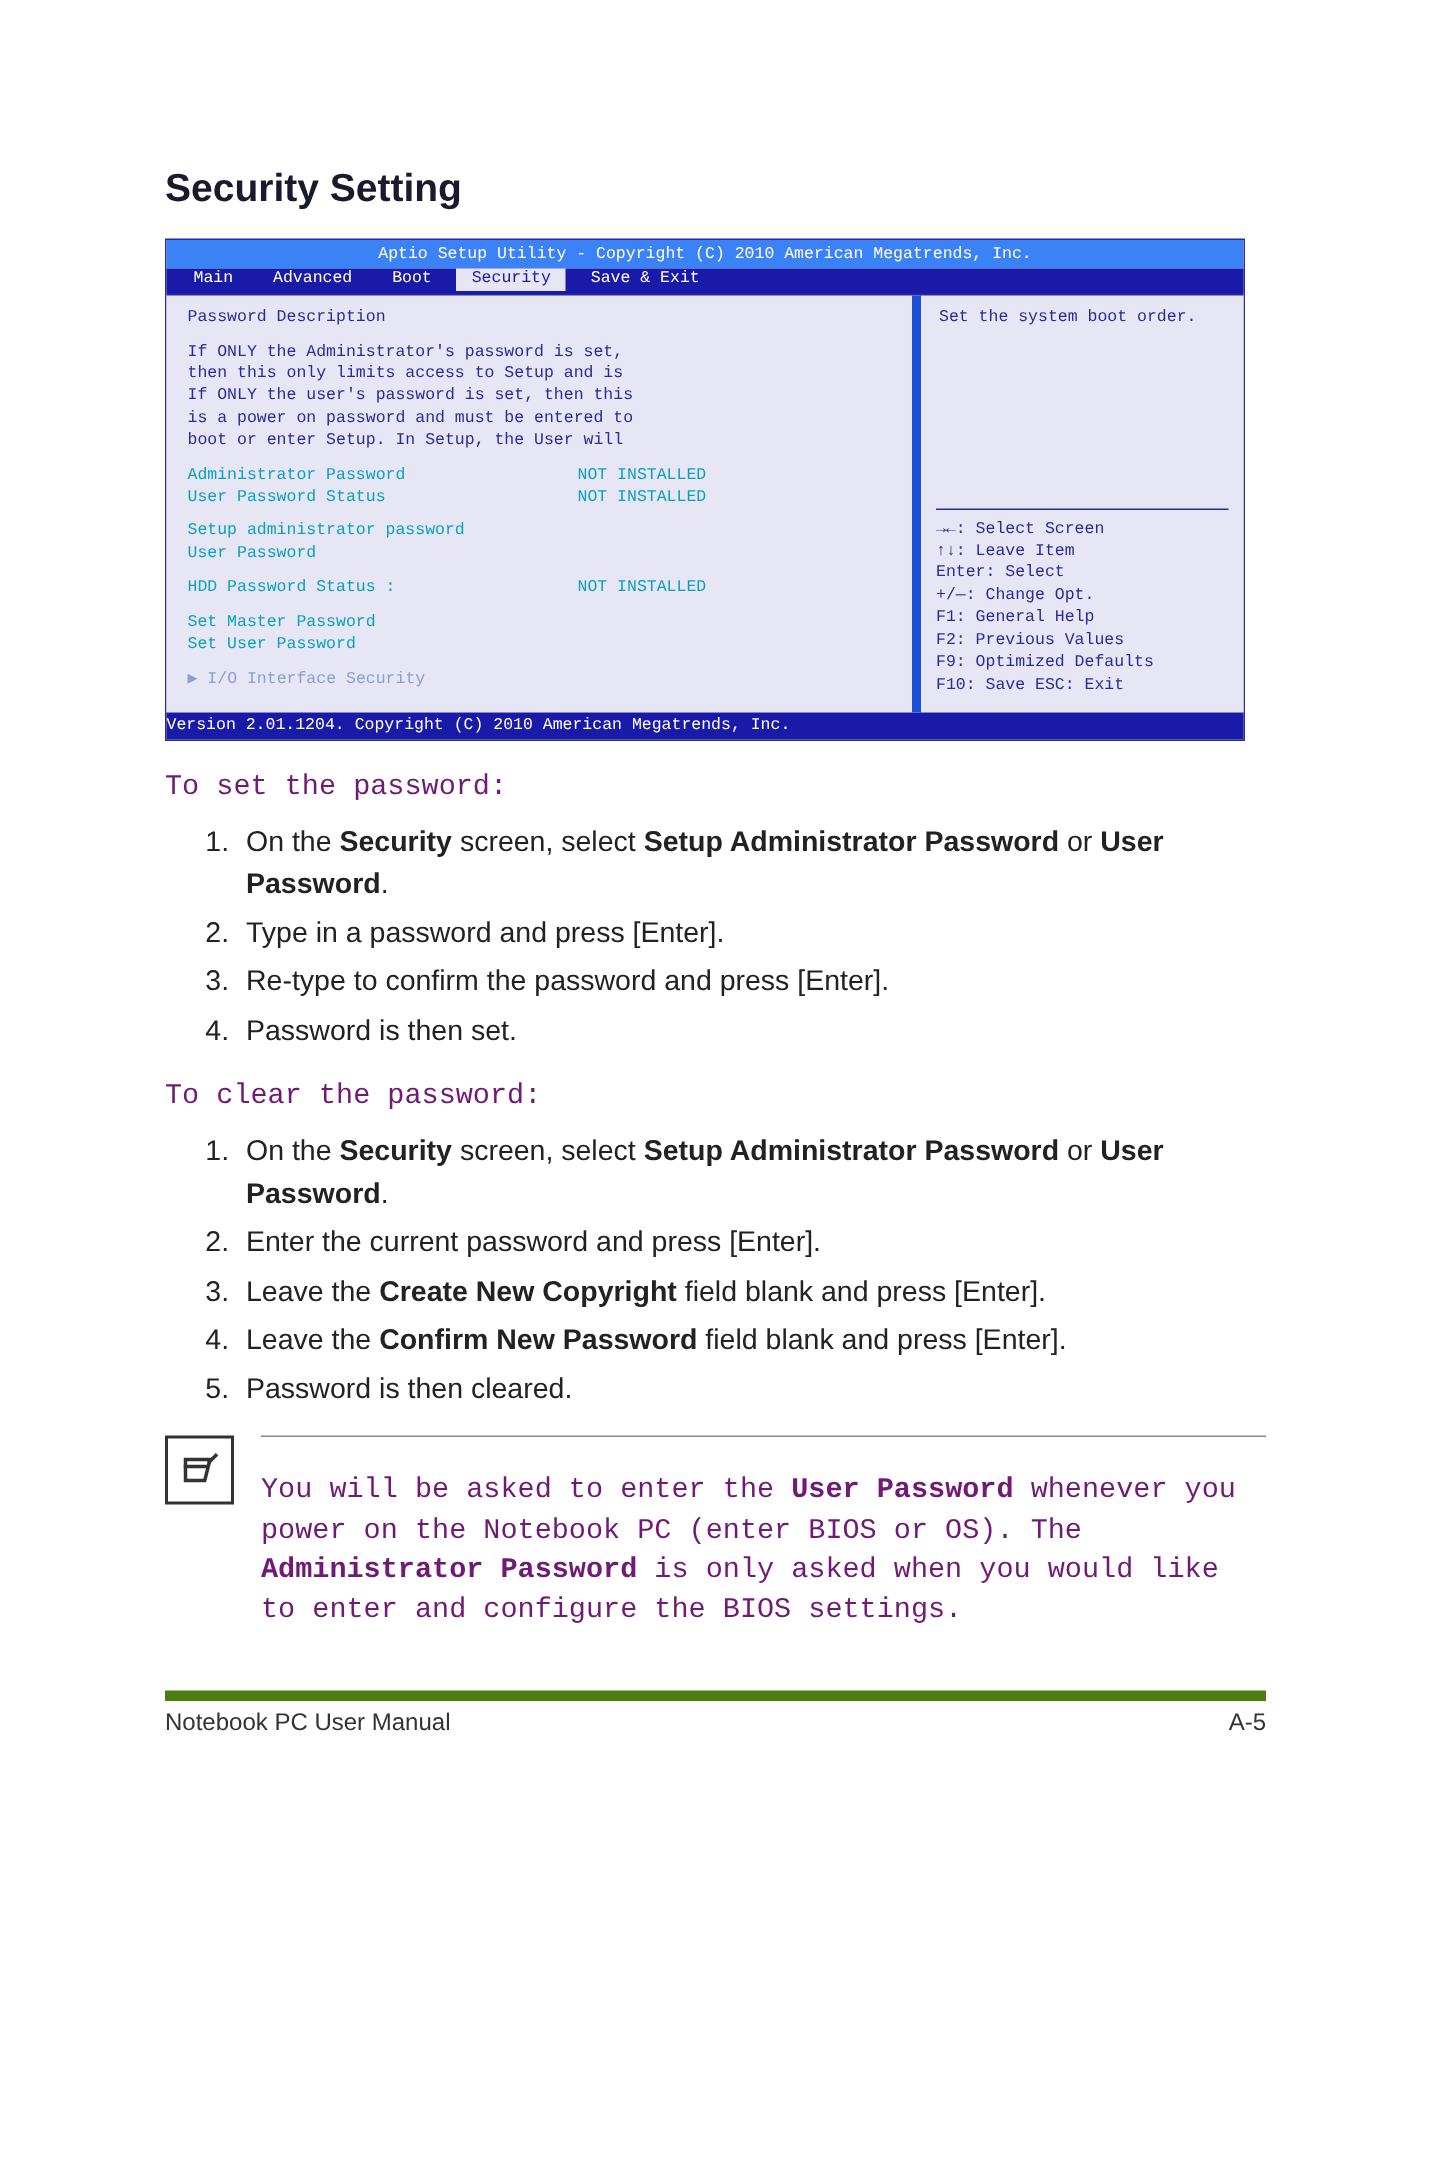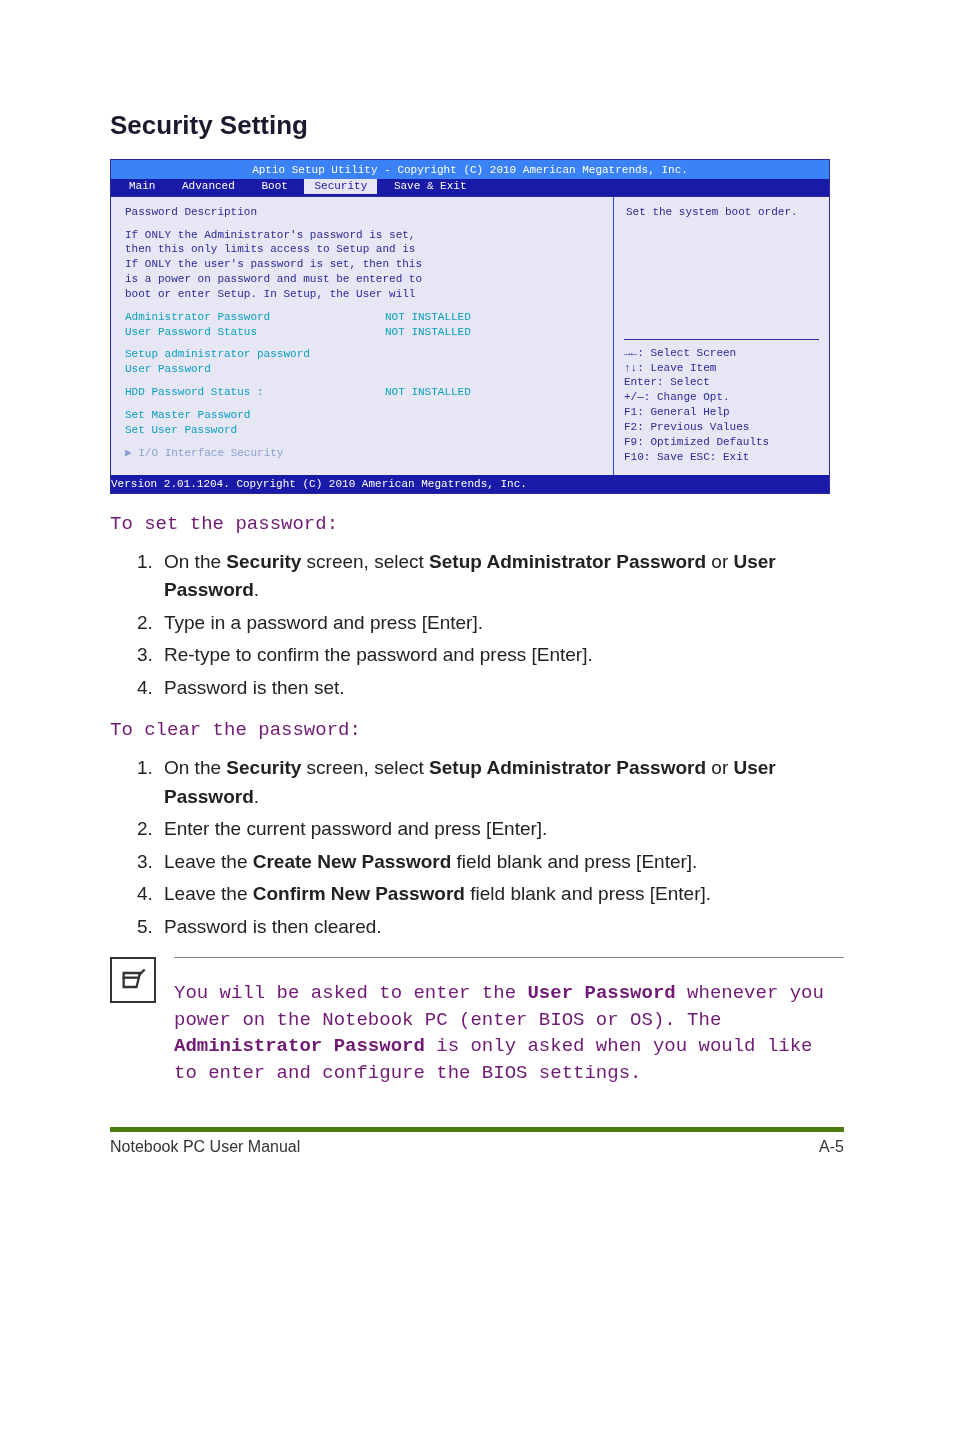--- a/index.html
+++ b/index.html
@@ -34,21 +34,21 @@
     padding: 3px 0 1px 0;
   }
   .bios-tabs {
     background: #1a1aa8;
     color: #fff;
     padding: 0 8px 2px 8px;
   }
   .bios-tab { display:inline-block; padding: 0 10px; }
   .bios-tab.on { background: #e6e6f5; color: #1a1aa8; }
   .bios-body { display:flex; border-top:1px solid #2a2a9a; background:#e6e6f5; }
-  .bios-left { flex:1; padding:8px 14px 14px 14px; color:#2a2a9a; border-right:1px solid #1d4ed8; }
+  .bios-left { flex:1; padding:8px 14px 14px 14px; color:#2a2a9a; border-right:6px solid #1d4ed8; }
   .bios-right { width:215px; padding:8px 12px; color:#2a2a9a; position:relative; }
   .bios-row { display:flex; }
   .bios-lbl { width:260px; }
   .bios-val { }
   .bios-cyan { color:#0aa0c0; }
   .bios-sep { height:8px; }
   .bios-hint-box {
     position:absolute; right:10px; bottom:10px; left:10px;
   }
   .bios-footer {
@@ -96,21 +96,21 @@
   .note-text {
     font-size:19px;
     line-height:1.4;
     border-top:1px solid #888;
     padding-top:22px;
   }
   .page-foot {
     display:flex;
     justify-content:space-between;
     align-items:flex-end;
-    border-top:5px solid #4d7c0f;
+    border-top:7px solid #4d7c0f;
     padding-top:6px;
     font-family: "Trebuchet MS","Helvetica Neue",Arial,sans-serif;
     font-size:16px;
     color:#333;
   }
 </style>
 </head>
 <body>
 
 <div class="heading">Security Setting</div>
@@ -185,21 +185,21 @@
   <li>Password is then set.</li>
 </ol>
 
 <div class="para">To clear the password:</div>
 <ol>
   <li>
     <span>On the </span><span class="bold">Security</span><span> screen, select </span><span class="bold">Setup Administrator Password</span><span> or </span><span class="bold">User Password</span><span>.</span>
   </li>
   <li>Enter the current password and press [Enter].</li>
   <li>
-    <span>Leave the </span><span class="bold">Create New Password</span><span> field blank and press [Enter].</span>
+    <span>Leave the </span><span class="bold">Create New Copyright</span><span> field blank and press [Enter].</span>
   </li>
   <li>
     <span>Leave the </span><span class="bold">Confirm New Password</span><span> field blank and press [Enter].</span>
   </li>
   <li>Password is then cleared.</li>
 </ol>
 
 <div class="note">
   <div class="note-icon">
     <svg viewBox="0 0 24 24" fill="none" stroke="#333" stroke-width="2">

